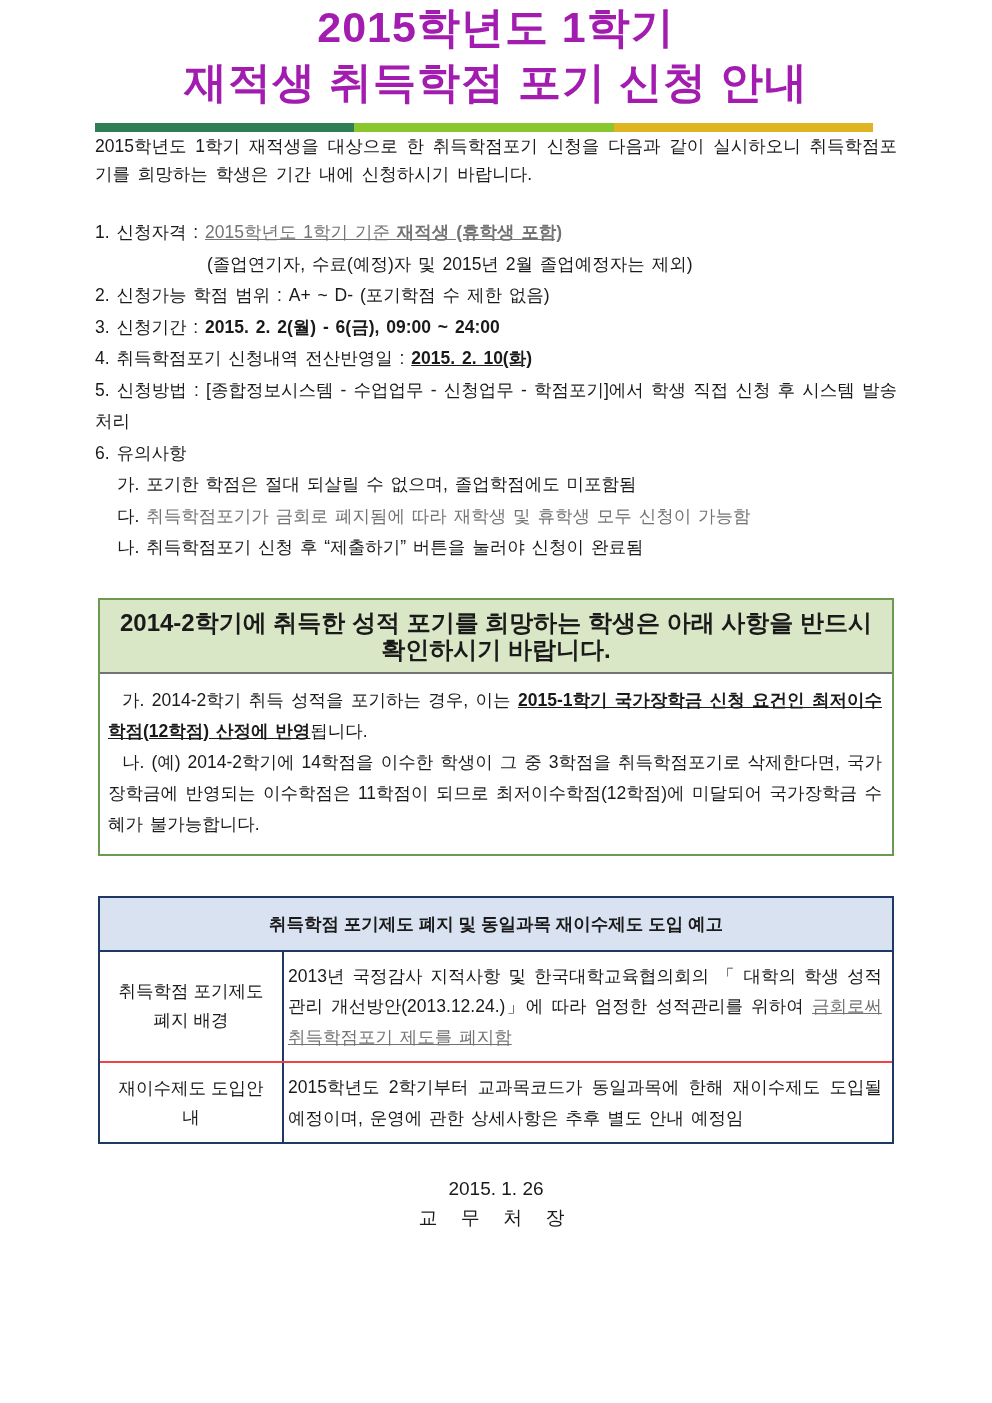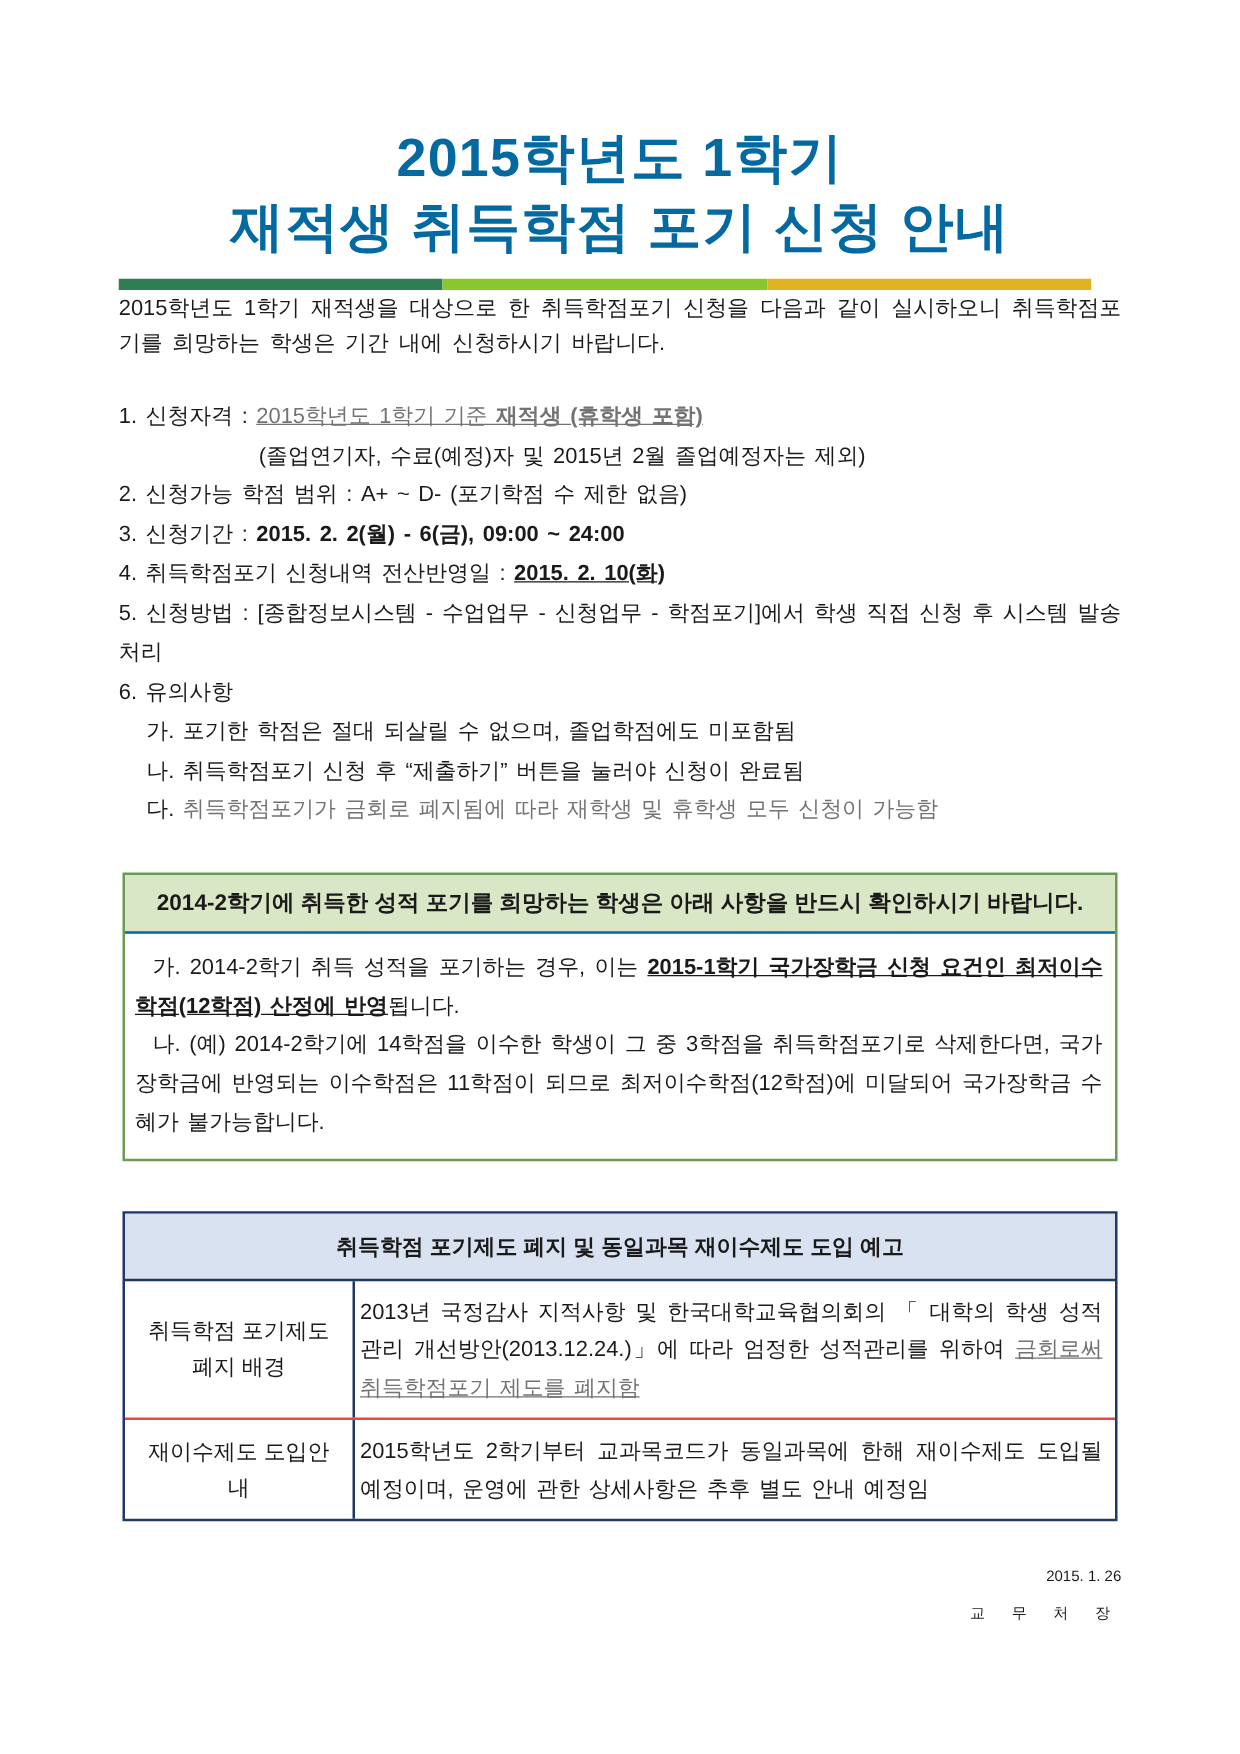--- a/index.html
+++ b/index.html
@@ -7,26 +7,25 @@
   body { font-family: "Liberation Sans", "DejaVu Sans", sans-serif; color: #1a1a1a; }
   .page {
     width: 992px; height: 1403px;
     background: #ffffff;
     padding: 0 95px;
     position: relative;
     overflow: hidden;
   }
   
   .title {
-    padding-top: 100px;
     text-align: center;
     font-weight: 900;
     font-size: 43px;
     line-height: 55px;
-    color: #0369a1;
+    color: #a21caf;
     letter-spacing: 1px;
   }
   .divider {
     display: flex;
     width: 778px;
     height: 9px;
     margin-top: 13px;
   }
   .divider .seg { flex: 1 1 0; height: 100%; }
   
@@ -51,24 +50,24 @@
   b, .b { font-weight: bold; }
   
   .green-box {
     margin-top: 34px;
     margin-left: 3px;
     width: 796px;
     border: 2px solid #6b9a52;
   }
   .gb-header {
     background: #d9e7c6;
-    border-bottom: 2px solid #0369a1;
+    border-bottom: 2px solid #737373;
     text-align: center;
     font-weight: bold;
-    font-size: 18px;
+    font-size: 24px;
     line-height: 27px;
     padding: 9px 6px;
   }
   .gb-body {
     padding: 11px 10px 14px 8px;
     font-size: 17.5px;
     line-height: 31px;
     text-align: justify;
     word-spacing: 2px;
   }
@@ -105,22 +104,22 @@
   .tbl-text {
     flex: 1 1 auto;
     padding: 9px 10px 9px 4px;
     line-height: 30.5px;
     text-align: justify;
     word-spacing: 2px;
   }
   
   .footer {
     margin-top: 30px;
-    text-align: right;
-    font-size: 12px;
+    text-align: center;
+    font-size: 19px;
     line-height: 29px;
   }
   .footer .sig { letter-spacing: 9px; }
 </style>
 </head>
 <body>
 
 <div class="page">
 
   <h1 class="title">
@@ -152,24 +151,24 @@
 
     <div class="li">
       <span>4. 취득학점포기 신청내역 전산반영일 : </span><b class="u">2015. 2. 10(화)</b>
     </div>
 
     <div class="li">5. 신청방법 : [종합정보시스템 - 수업업무 - 신청업무 - 학점포기]에서 학생 직접 신청 후 시스템 발송 처리</div>
 
     <div class="li">6. 유의사항</div>
 
     <div class="li note">가. 포기한 학점은 절대 되살릴 수 없으며, 졸업학점에도 미포함됨</div>
-    <div class="li note">나. 취득학점포기 신청 후 “제출하기” 버튼을 눌러야 신청이 완료됨</div>
     <div class="li note">
       <span>다. </span><span class="red">취득학점포기가 금회로 폐지됨에 따라 재학생 및 휴학생 모두 신청이 가능함</span>
     </div>
+    <div class="li note">나. 취득학점포기 신청 후 “제출하기” 버튼을 눌러야 신청이 완료됨</div>
 
   </div>
 
   <div class="green-box">
     <div class="gb-header">2014-2학기에 취득한 성적 포기를 희망하는 학생은 아래 사항을 반드시 확인하시기 바랍니다.</div>
     <div class="gb-body">
       <p><span>가. 2014-2학기 취득 성적을 포기하는 경우, 이는 </span><b class="u">2015-1학기 국가장학금 신청 요건인 최저이수학점(12학점) 산정에 반영</b><span>됩니다.</span></p>
       <p>나. (예) 2014-2학기에 14학점을 이수한 학생이 그 중 3학점을 취득학점포기로 삭제한다면, 국가장학금에 반영되는 이수학점은 11학점이 되므로 최저이수학점(12학점)에 미달되어 국가장학금 수혜가 불가능합니다.</p>
     </div>
   </div>

